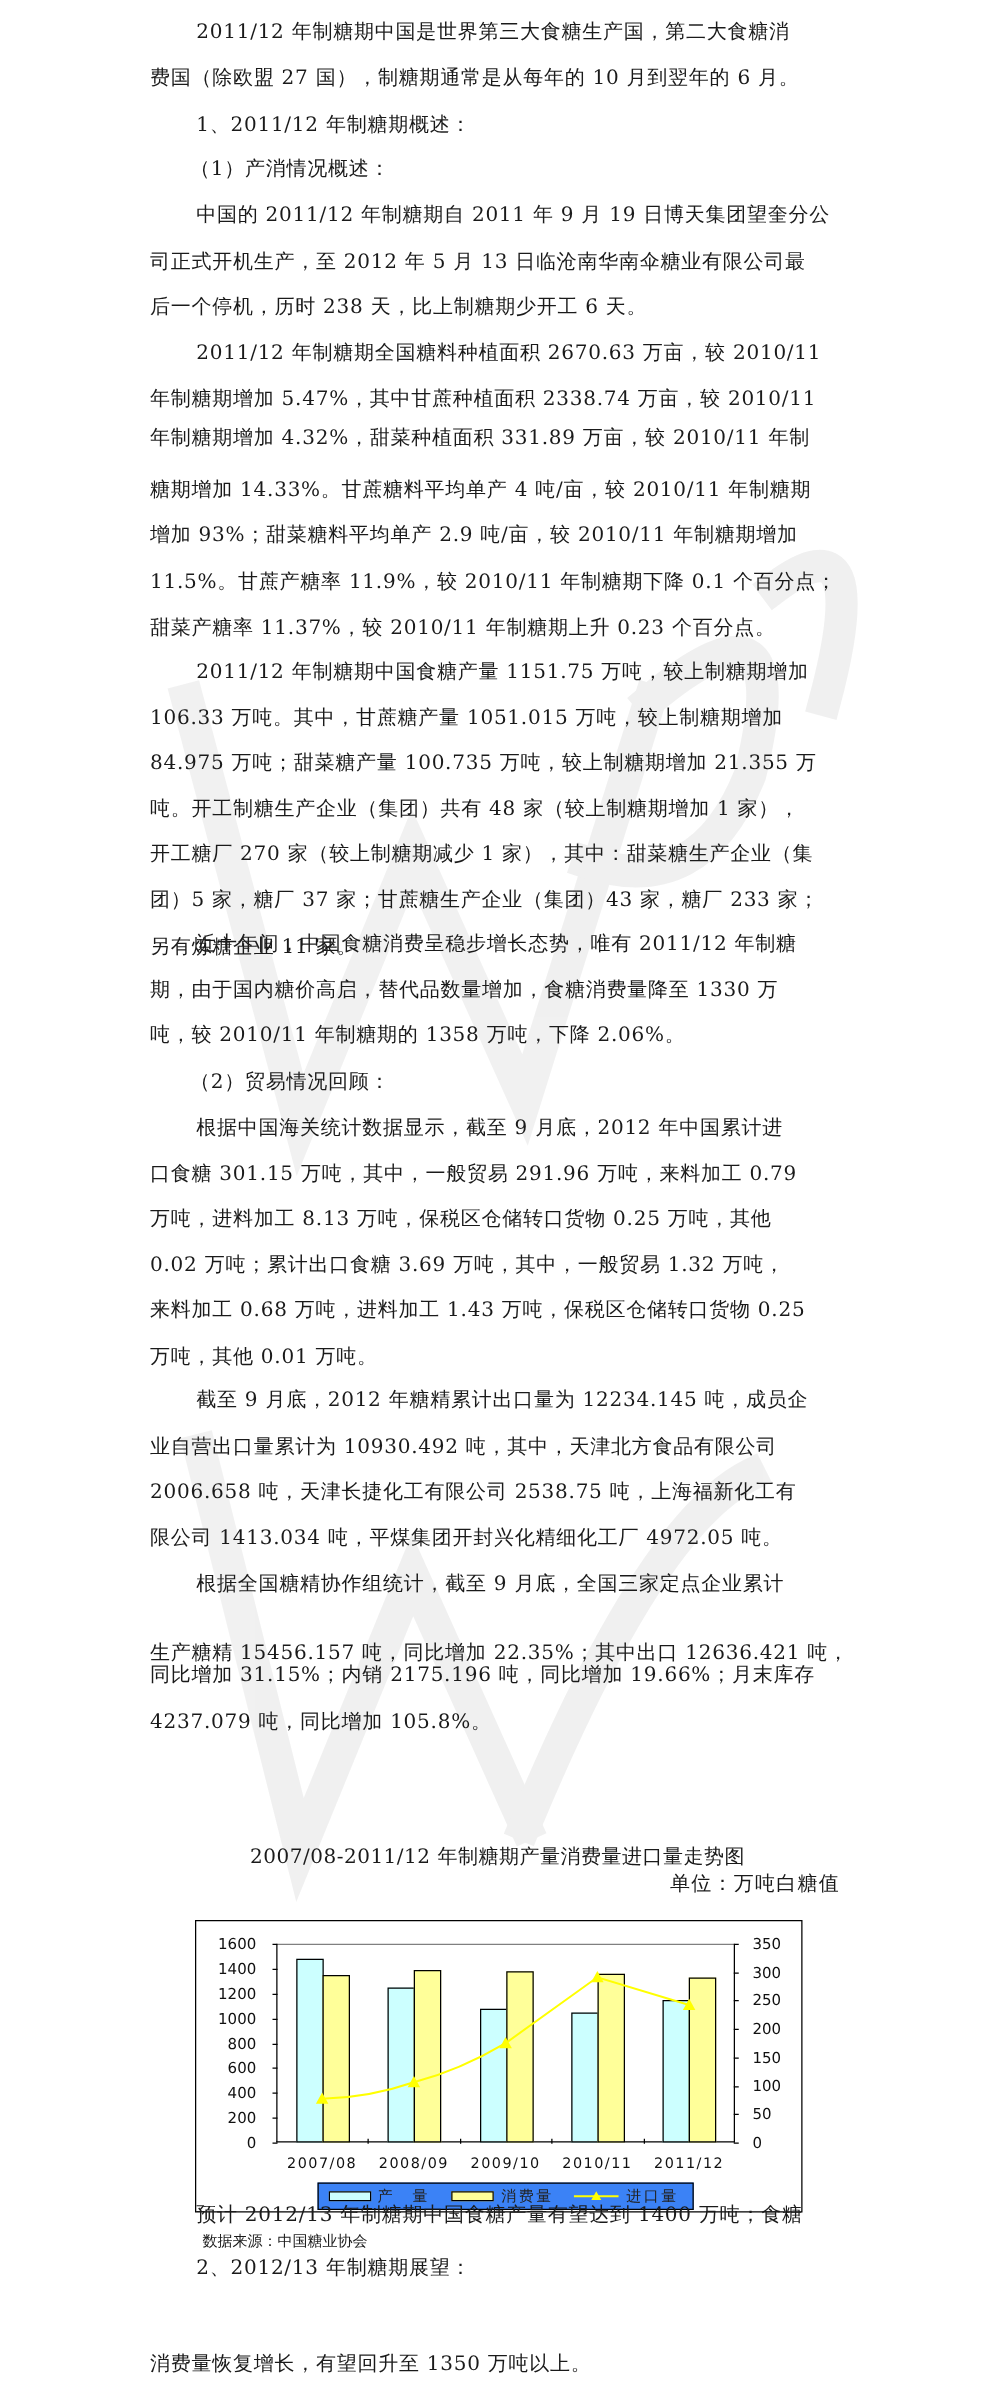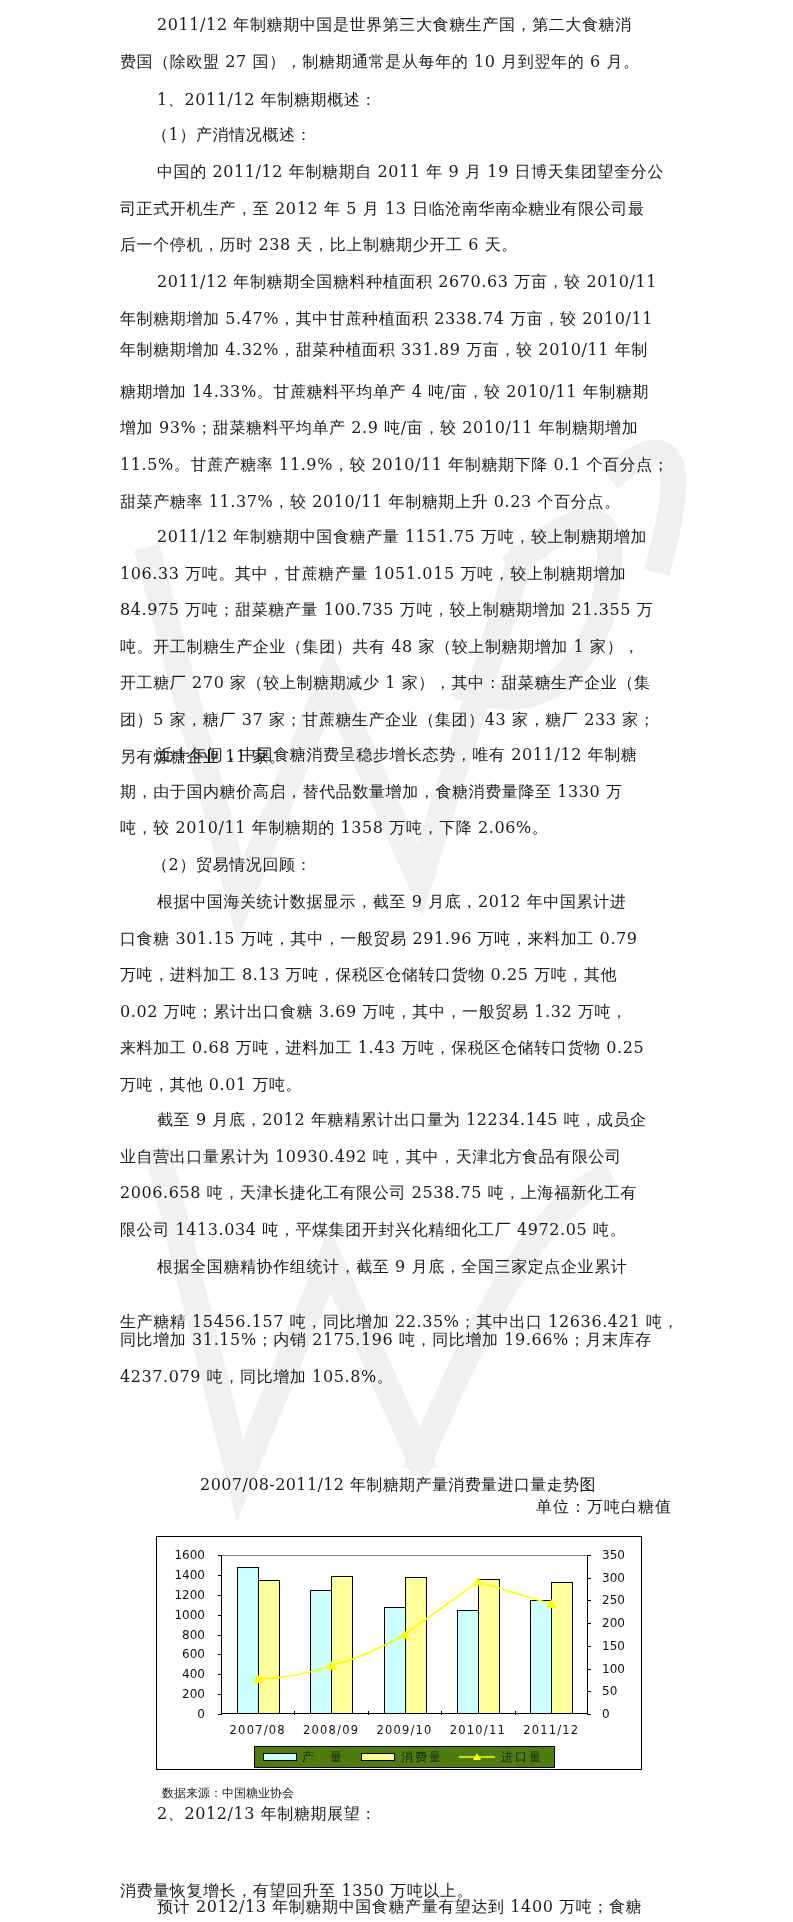--- a/index.html
+++ b/index.html
@@ -22,21 +22,21 @@
                 font-size: 12px; color: #111; line-height: 14px; }
   .yl { text-align: right; width: 40px; left: 165px; }
   .yr { text-align: left; left: 602px; }
   .xl { width: 74px; text-align: center; letter-spacing: 1.2px; font-size: 11.5px; }
   .bar { position: absolute; box-sizing: border-box; border: 1.2px solid #000; }
   .bar.prod { background: #ccffff; }
   .bar.cons { background: #ffff99; }
   .tick { position: absolute; width: 1px; height: 4px; background: #000; }
   .ytick { position: absolute; width: 4px; height: 1px; background: #000; }
   .legend { position: absolute; left: 254px; top: 1746px; width: 301px; height: 22px;
-            border: 1.2px solid #000; box-sizing: border-box; background: #4d7c0f;
+            border: 1.2px solid #000; box-sizing: border-box; background: #3b82f6;
             font-family: "DejaVu Sans", "Liberation Sans", sans-serif; font-size: 12px; }
   .legend .sw { position: absolute; top: 6px; width: 34px; height: 8px; border: 1px solid #000; box-sizing: border-box; }
   .legend .lbl { position: absolute; top: 3px; line-height: 14px; letter-spacing: 2px; color: #222; }
   .source { position: absolute; left: 162px; top: 1786px; font-family: Liberation Sans, sans-serif;
             font-size: 12px; line-height: 14px; }
 </style>
 </head>
 <body>
 
 <div class="watermark" style="left:0;top:0;width:793px;height:1922px;">
@@ -170,14 +170,14 @@
   <svg style="position:absolute;left:204px;top:4px;" width="36" height="12">
     <line x1="0" y1="6" x2="36" y2="6" stroke="#ffff00" stroke-width="1.5"></line>
     <polygon points="18,2 22,9 14,9" fill="#ffff00"></polygon>
   </svg>
   <span class="lbl" style="left:246px;">进口量</span>
 </div>
 
 <div class="source">数据来源：中国糖业协会</div>
 
 <div class="line ind" style="top:1804px;">2、2012/13 年制糖期展望：</div>
-<div class="line ind" style="top:1897px;">预计 2012/13 年制糖期中国食糖产量有望达到 1400 万吨；食糖</div>
+<div class="line ind" style="top:1762px;">预计 2012/13 年制糖期中国食糖产量有望达到 1400 万吨；食糖</div>
 <div class="line" style="top:1881px;">消费量恢复增长，有望回升至 1350 万吨以上。</div>
 
 </body></html>

